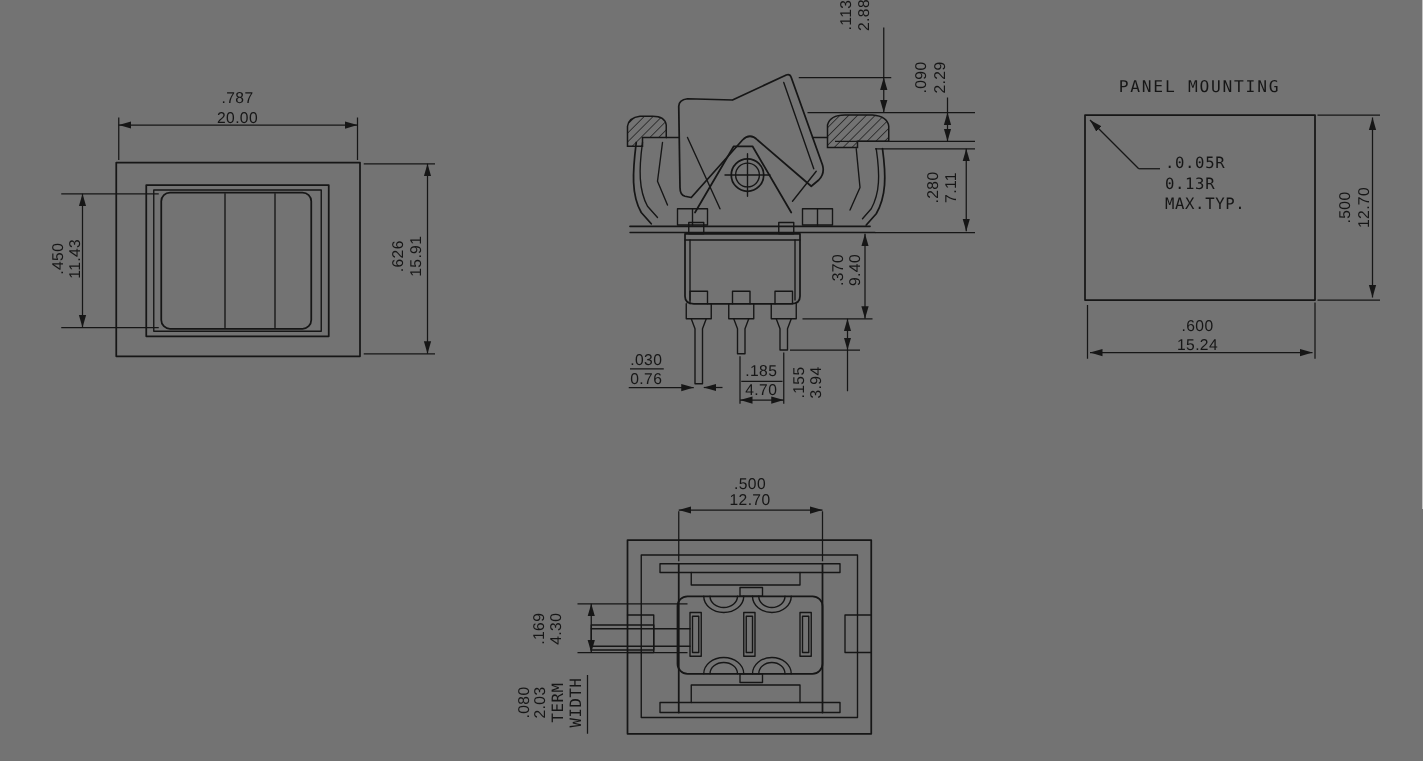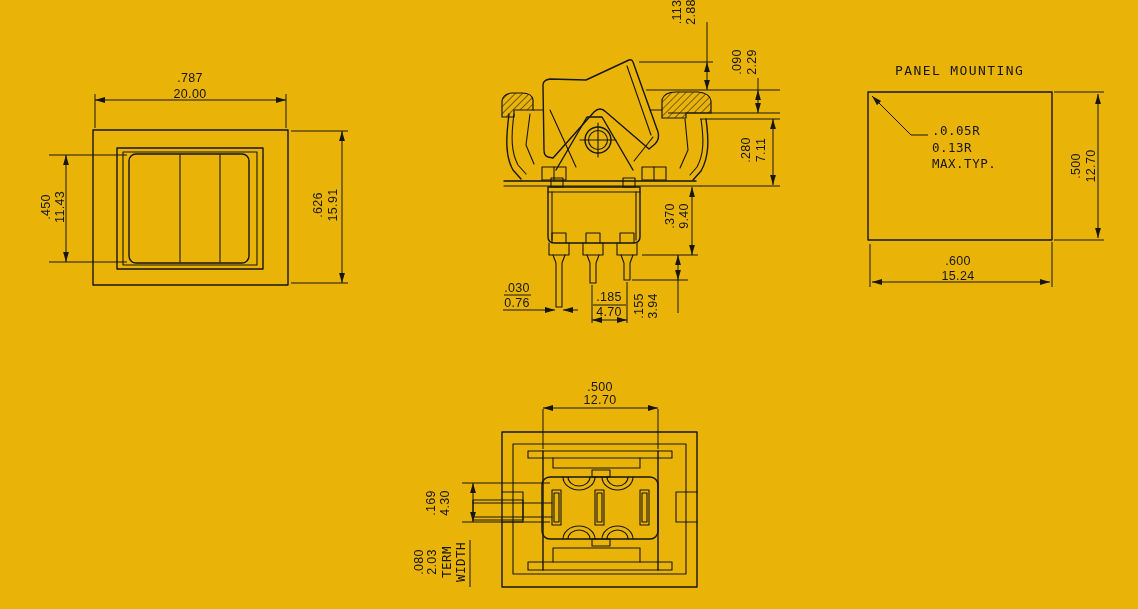--- a/index.html
+++ b/index.html
@@ -1,16 +1,16 @@
 <!DOCTYPE html>
 <html><head>
 <meta charset="utf-8">
 <style>
   html,body{margin:0;padding:0;background:#ffffff;}
-  .page{position:relative;width:1138px;height:609px;background:#eab308;overflow:hidden;}
+  .page{position:relative;width:1138px;height:609px;background:#737373;overflow:hidden;}
   svg{display:block;}
   .obj{stroke:#161616;stroke-width:1.4;fill:none;stroke-linejoin:round;stroke-linecap:round;}
   .obj2{stroke:#161616;stroke-width:1.1;fill:none;stroke-linejoin:round;stroke-linecap:round;}
   .dim{stroke:#161616;stroke-width:1;fill:none;}
   .hatched{stroke:#161616;stroke-width:1.2;fill:url(#hatch);}
   .dimtxt{font:12.5px "Liberation Sans", sans-serif;fill:#161616;letter-spacing:.3px;}
   .cadtxt{font:13px "DejaVu Sans Mono", monospace;fill:#161616;letter-spacing:1.4px;}
   .cadsm{font:12.5px "DejaVu Sans Mono", monospace;fill:#161616;letter-spacing:.5px;}
   .mid{text-anchor:middle;dominant-baseline:central;}
   .st{text-anchor:start;dominant-baseline:central;}

